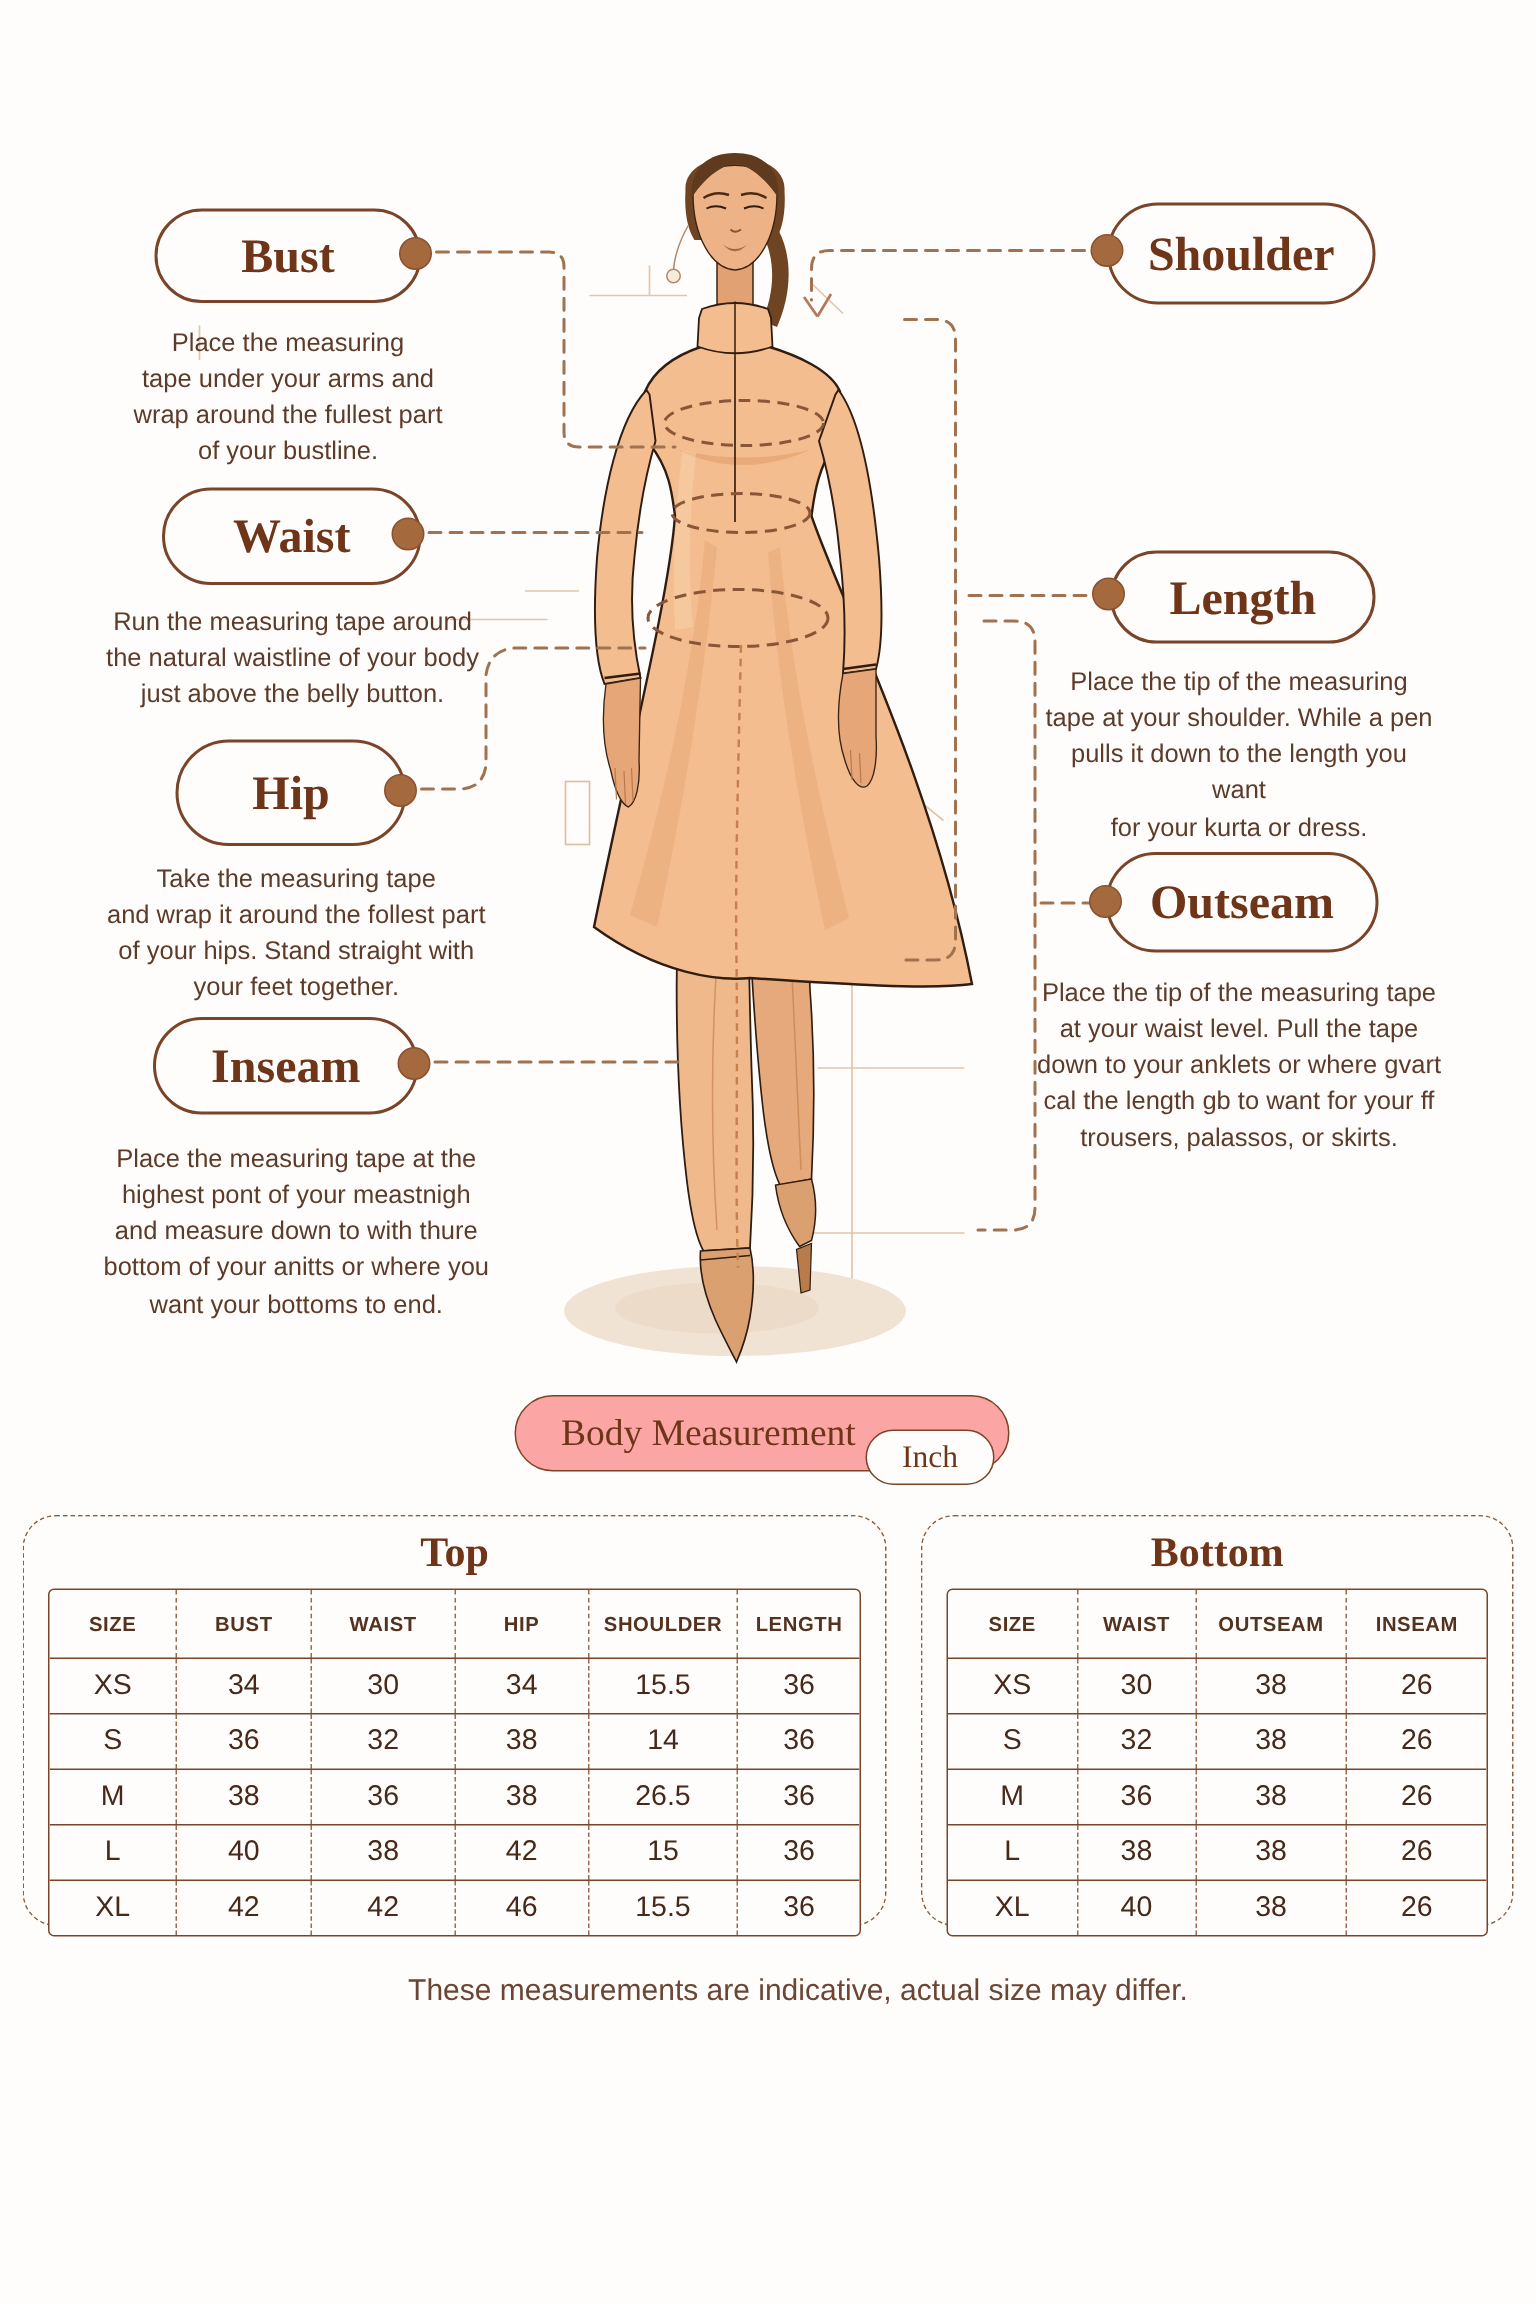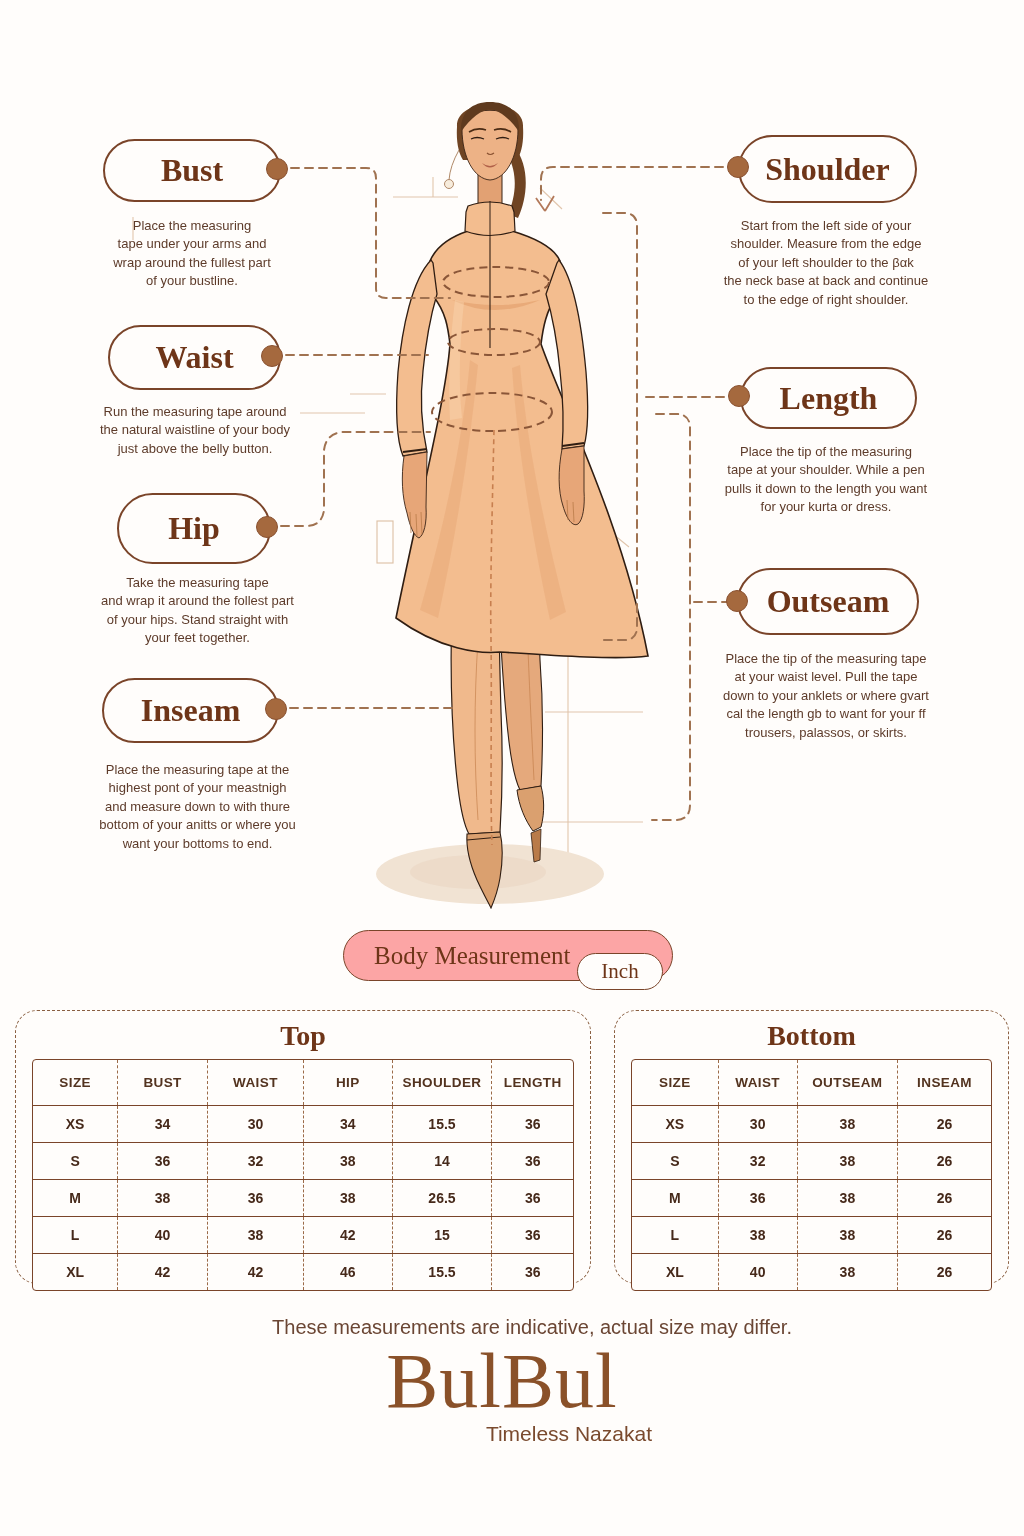--- a/index.html
+++ b/index.html
@@ -10,39 +10,39 @@
   html,body{margin:0;padding:0;background:#eee;}
   .canvas{position:relative;width:1024px;height:1536px;margin:0 auto;background:var(--bg);
           overflow:hidden;font-family:"Liberation Sans",sans-serif;}
   svg.art{position:absolute;left:0;top:0;z-index:0;}
   .pill{position:absolute;z-index:2;display:flex;align-items:center;justify-content:center;
         background:#fffdfb;border:2px solid var(--accent);border-radius:999px;
         font-family:"Liberation Serif",serif;font-weight:700;font-size:32px;color:var(--label);}
   .dot{position:absolute;z-index:3;width:22px;height:22px;border-radius:50%;
        background:var(--dot);border:1px solid #8a5231;box-sizing:border-box;}
   .desc{position:absolute;z-index:2;margin:0;text-align:center;white-space:pre-line;
-        font-size:13px;line-height:1.42;color:var(--text);}
+        font-size:17px;line-height:1.42;color:var(--text);}
   
   .banner{position:absolute;z-index:2;display:flex;align-items:center;justify-content:space-between;
           background:#fca5a5;border:1.6px solid var(--accent);border-radius:999px;
           padding:0 9px 0 30px;box-sizing:border-box;}
   .banner .bm-title{font-family:"Liberation Serif",serif;font-size:25px;color:var(--label);}
   .unit-pill{display:flex;align-items:center;justify-content:center;border:1.5px solid var(--accent);
              border-radius:999px;width:84px;height:35px;font-family:"Liberation Serif",serif;
              font-size:21px;color:var(--label);background:#fffdfb;cursor:default;margin-top:31px;}
   
   .table-zone{position:absolute;z-index:2;border:1.6px dashed #8a5f41;border-radius:22px;
               box-sizing:border-box;background:transparent;}
   .tz-title{margin:9px 0 7px;text-align:center;font-family:"Liberation Serif",serif;
             font-weight:700;font-size:28px;color:var(--label);}
   .table-card{margin:0 16px;border:1.7px solid var(--tableline);border-radius:4px;overflow:hidden;
               background:#fffdfb;}
   table.sizes{width:100%;border-collapse:collapse;table-layout:fixed;}
   table.sizes th{height:45px;font-size:13.5px;font-weight:700;letter-spacing:.4px;color:#53331f;}
-  table.sizes td{height:36px;text-align:center;font-size:14px;color:#46291a;font-weight:bold;}
+  table.sizes td{height:36px;text-align:center;font-size:19px;color:#46291a;}
   table.sizes th, table.sizes td{padding:0;}
   table.sizes th + th, table.sizes td + td{border-left:1.5px dashed var(--coldash);}
   table.sizes tbody tr{border-top:1.6px solid var(--tableline);}
   
   .disclaimer{position:absolute;z-index:2;left:0;width:1024px;text-align:center;
               font-size:20px;color:#6b4634;padding-left:20px;}
   .brand{position:absolute;z-index:2;display:flex;flex-direction:column;align-items:center;}
   .brand-name{font-family:"Liberation Serif",serif;font-size:78px;line-height:1;
               color:var(--brand);letter-spacing:1px;}
   .brand-tagline{width:100%;text-align:right;font-size:21px;color:#7a4a2e;margin-top:2px;}
@@ -169,25 +169,20 @@
   </div>
   <p class="desc" style="left:55px;top:761px;width:285px;">Place the measuring tape at the
 highest pont of your meastnigh
 and measure down to with thure
 bottom of your anitts or where you
 want your bottoms to end.</p>
 
   <div class="pill" style="left:738px;top:135px;width:175px;height:64px;">
     <span>Shoulder</span>
   </div>
-  <p class="desc" style="left:695px;top:217px;width:262px;">Start from the left side of your
-shoulder. Measure from the edge
-of your left shoulder to the βαk
-the neck base at back and continue
-to the edge of right shoulder.</p>
 
   <div class="pill" style="left:740px;top:367px;width:173px;height:58px;">
     <span>Length</span>
   </div>
   <p class="desc" style="left:697px;top:443px;width:258px;">Place the tip of the measuring
 tape at your shoulder. While a pen
 pulls it down to the length you want
 for your kurta or dress.</p>
 
   <div class="pill" style="left:737px;top:568px;width:178px;height:63px;">
@@ -329,18 +324,14 @@
               <td>38</td>
               <td>26</td>
             </tr>
           </tbody>
         </table>
     </div>
   </div>
 
   <p class="disclaimer" style="top:1296px;">These measurements are indicative, actual size may differ.</p>
 
-  <div class="brand" style="left:352px;top:1342px;width:300px;">
-    <div class="brand-name">BulBul</div>
-    <div class="brand-tagline">Timeless Nazakat</div>
-  </div>
 
 </div>
 
 </body></html>

